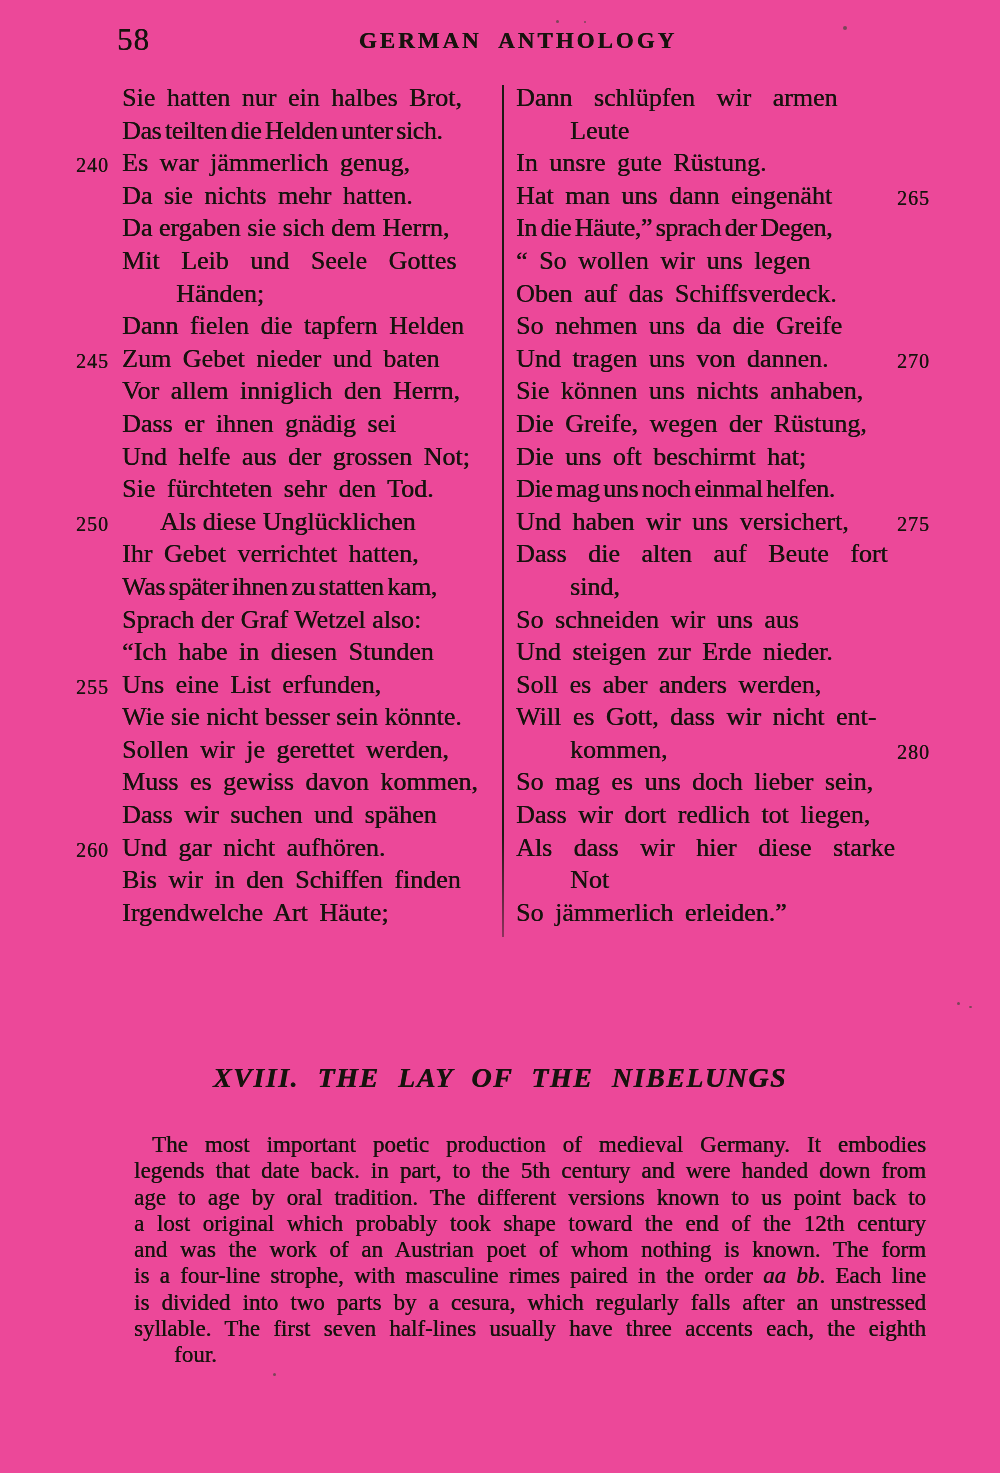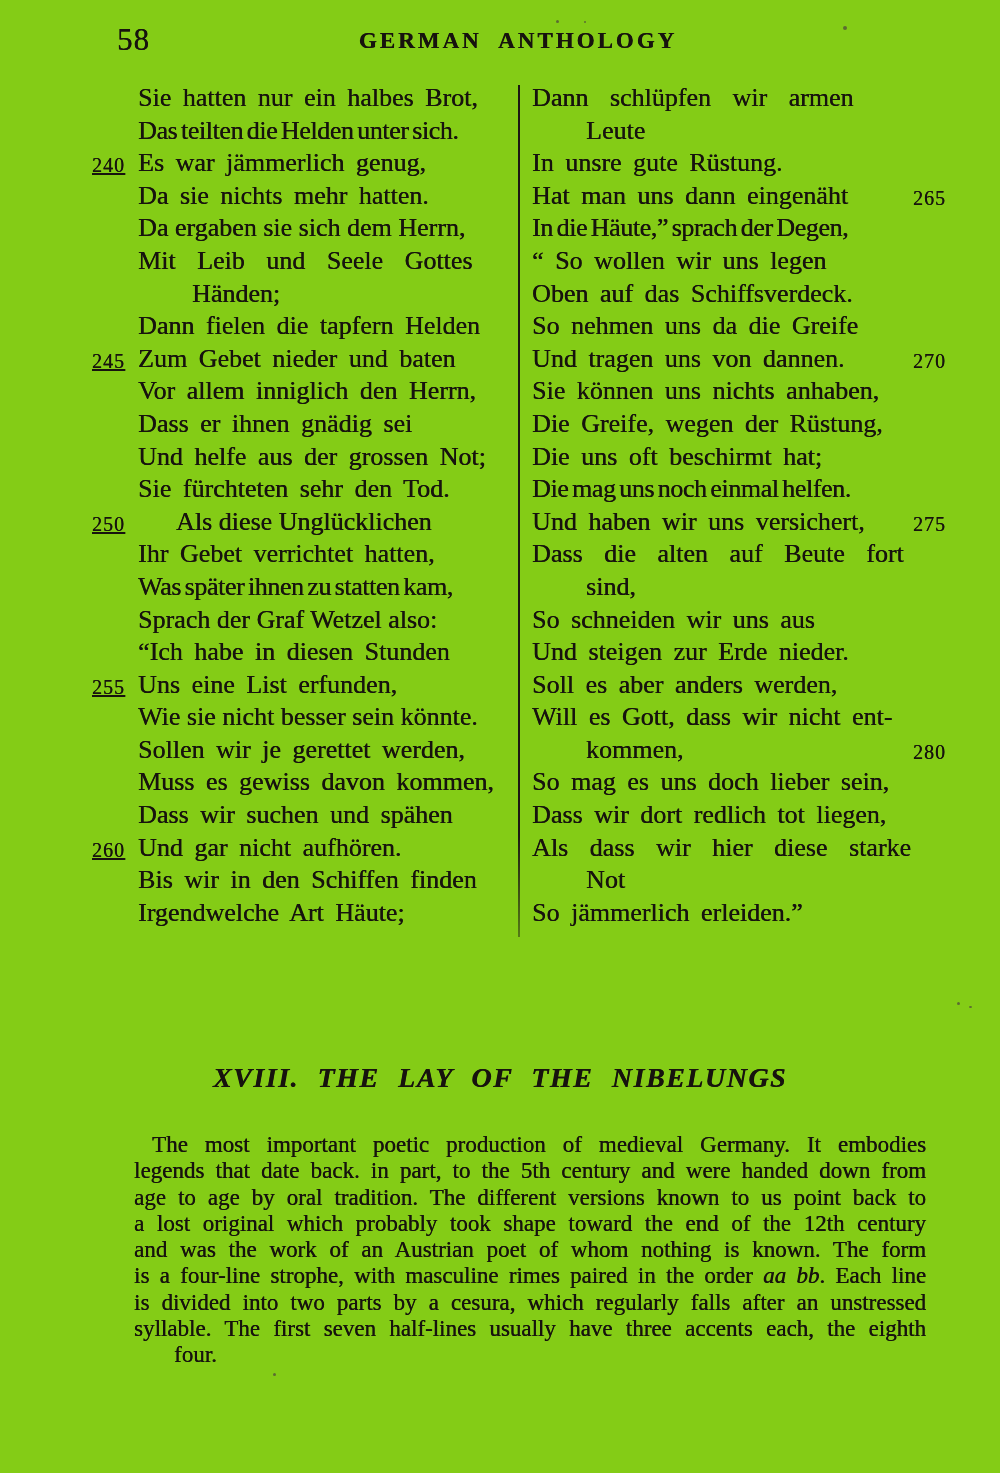--- a/index.html
+++ b/index.html
@@ -4,37 +4,37 @@
 <style>
   * { margin:0; padding:0; box-sizing:border-box; }
   html,body { width:1000px; }
   body {
     font-family: "Liberation Serif", "DejaVu Serif", serif;
     background:#e8e8e6;
   }
   .page {
     position:relative;
     width:1000px; height:1473px;
-    background:#84cc16;
+    background:#ec4899;
     color:#17130e;
     overflow:hidden;
     text-shadow: 0.35px 0 0 currentColor; 
   }
   
   .pagenum {
     position:absolute; left:117px; top:22px;
     font-size:31px; letter-spacing:1px;
   }
   .running-title {
     position:absolute; top:28px; left:18px; width:100%;
     text-align:center; font-weight:bold;
     font-size:23px; letter-spacing:3px; word-spacing:9px;
   }
   
-  .poem { position:absolute; top:82px; left:16px; width:868px; height:860px; }
+  .poem { position:absolute; top:82px; left:0; width:868px; height:860px; }
   .pcol { position:absolute; top:0; }
   .pcol.left  { left:122px; width:372px; }
   .pcol.right { left:516px; width:368px; }
   .col-rule {
     position:absolute; left:502px; top:3px;
     width:2px; height:852px;
     background:linear-gradient(#1c1813 88%, rgba(28,24,19,0.45));
   }
   .pline {
     position:relative;
@@ -45,21 +45,21 @@
   .pline.indent { padding-left:54px; }
   .pline.stanza { padding-left:38px; }
   .pline.sp1  { word-spacing:5px; }
   .pline.sp2  { word-spacing:15px; }
   .pline.spm1 { word-spacing:-2.5px; letter-spacing:-0.4px; }
   .lnum {
     position:absolute; top:2px;
     font-size:20px; letter-spacing:1px;
     word-spacing:0; 
   }
-  .pcol.left  .lnum { left:-46px;text-decoration:underline; }
+  .pcol.left  .lnum { left:-46px; }
   .pcol.right .lnum { right:-46px; }
   
   .section-heading {
     position:absolute; top:1062px; left:0; width:100%;
     text-align:center; font-weight:bold;
     font-size:28px; letter-spacing:1.5px; word-spacing:10px;font-style:italic;
   }
   .commentary {
     position:absolute; left:134px; top:1132px; width:792px;
     font-size:23px;

